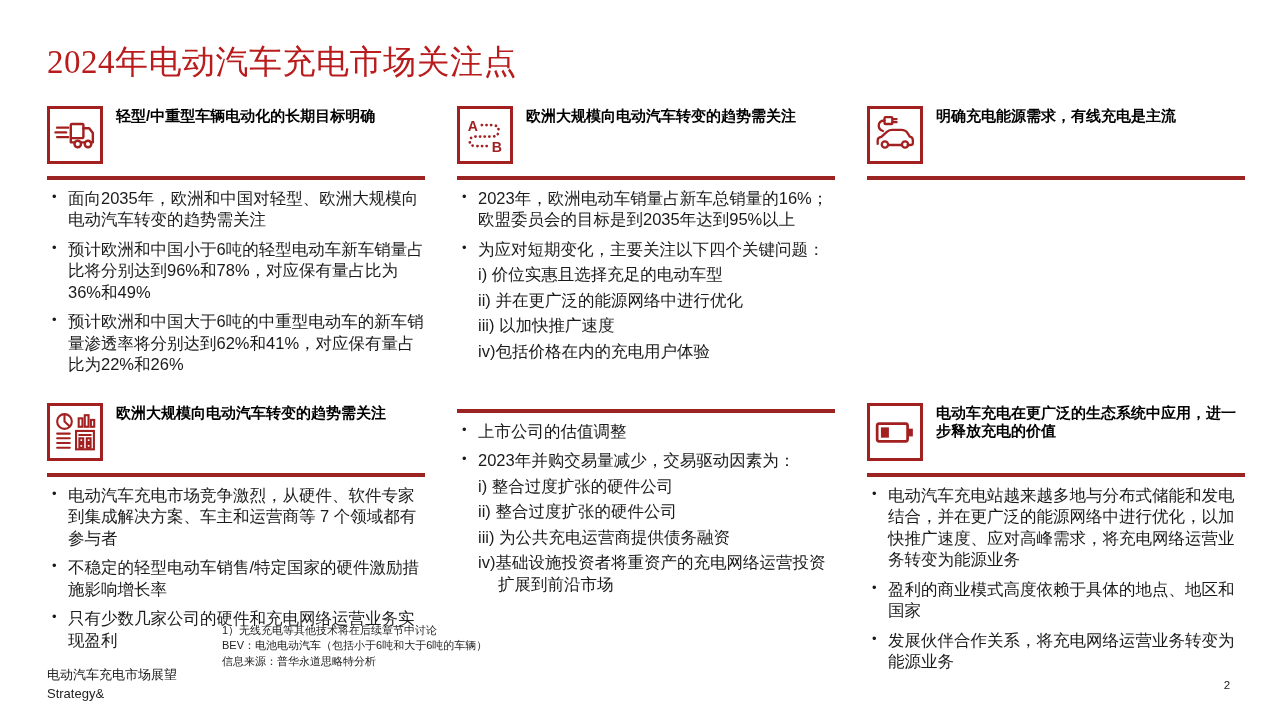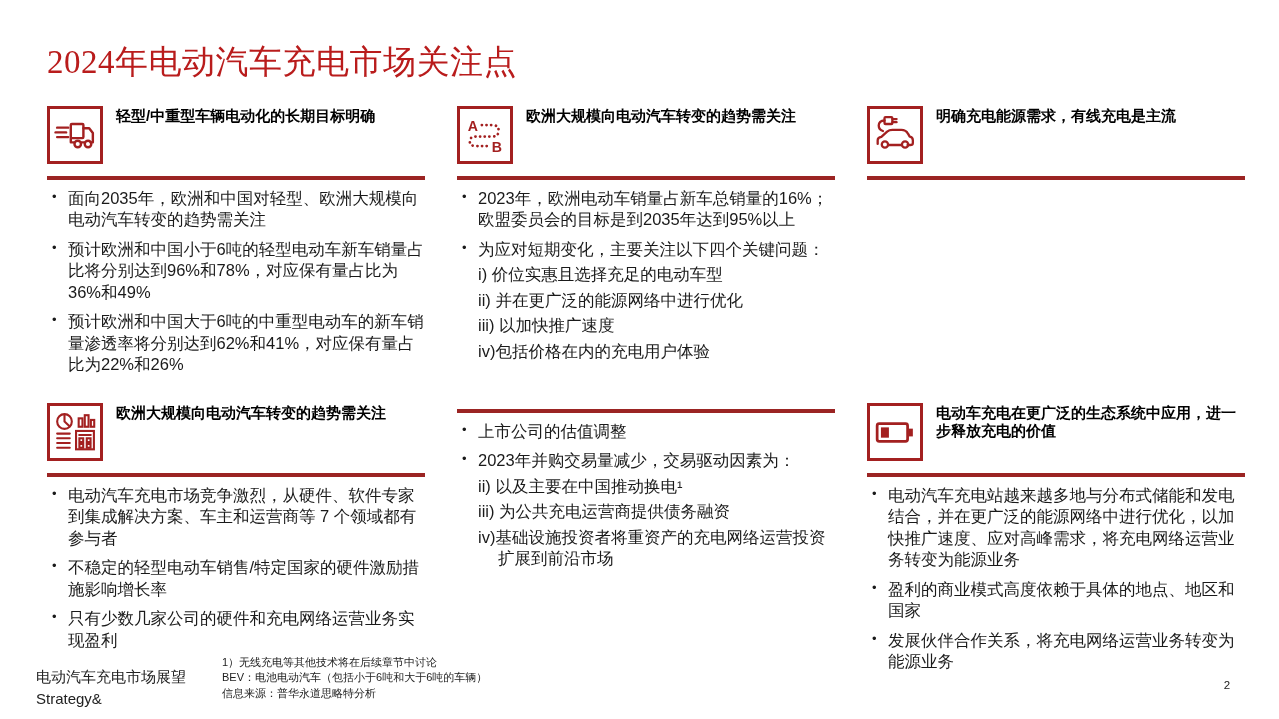--- a/index.html
+++ b/index.html
@@ -28,22 +28,22 @@
   }
   .icon-box svg{width:42px;height:42px;display:block;}
   .card-title{
     margin:0;padding-top:1px;font-size:15px;line-height:1.18;font-weight:bold;color:#000;
   }
   .rule{height:4px;background:var(--rule);margin-top:6px;}
   ul.bullets{list-style:none;margin:2px 0 0;padding:0;font-size:16.5px;line-height:1.3;color:var(--ink);}
   ul.bullets>li{position:relative;padding-left:21px;margin-top:8px;}
   ul.bullets>li::before{content:"\2022";position:absolute;left:5px;top:1px;font-size:13px;}
   .sub{margin-top:4px;padding-left:20px;text-indent:-20px;}
-  .footer-left{position:absolute;left:36px;top:666px;font-size:15px;line-height:1.45;color:#222;}
-  .footer-notes{position:absolute;left:222px;top:655px;font-size:11px;line-height:1.4;color:#222;}
+  .footer-left{position:absolute;left:47px;top:666px;font-size:13px;line-height:1.45;color:#222;}
+  .footer-notes{position:absolute;left:222px;top:623px;font-size:11px;line-height:1.4;color:#222;}
   .page-num{position:absolute;left:1216px;top:679px;width:22px;text-align:center;font-size:11.5px;color:#222;}
 </style>
 </head>
 <body>
 
 <div class="slide">
 
   <h1 class="page-title">2024年电动汽车充电市场关注点</h1>
 
   <div class="grid">
@@ -146,21 +146,22 @@
         <li><span>只有少数几家公司的硬件和充电网络运营业务实现盈利</span></li>
       </ul>
     </section>
 
     <section class="card">
       <div class="rule"></div>
       <ul class="bullets">
         <li><span>上市公司的估值调整</span></li>
         <li>
           <span>2023年并购交易量减少，交易驱动因素为：</span>
-          <div class="sub">ii) 以及主要在中国推动换电¹</div>
+          <div class="sub">i) 整合过度扩张的硬件公司</div>
+          <div class="sub">ii) 整合过度扩张的硬件公司</div>
           <div class="sub">iii) 为公共充电运营商提供债务融资</div>
           <div class="sub">iv)基础设施投资者将重资产的充电网络运营投资扩展到前沿市场</div>
         </li>
       </ul>
     </section>
 
     <section class="card">
       <div class="card-head">
         <div class="icon-box">
           <svg viewBox="0 0 40 40" fill="none" stroke="currentColor" stroke-width="2.6">

